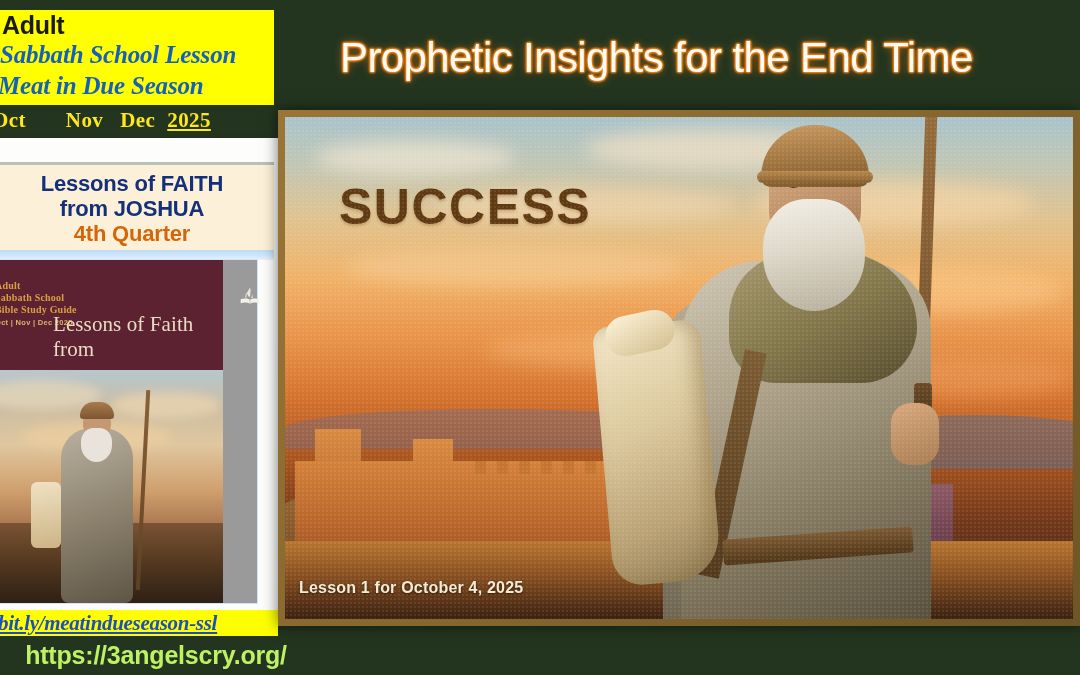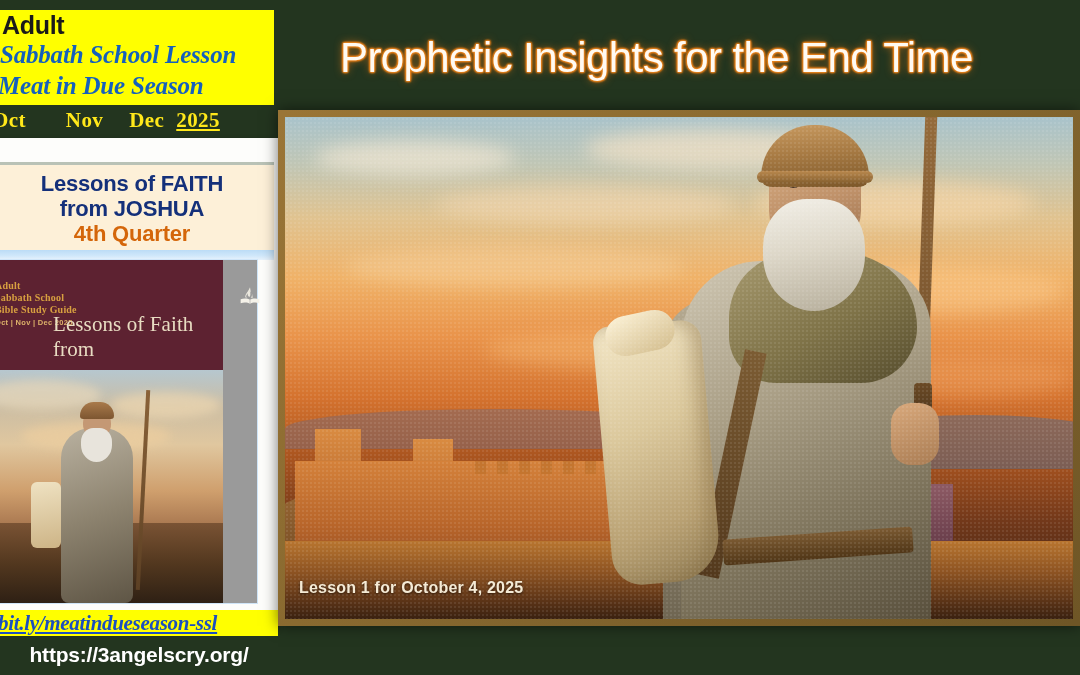--- a/index.html
+++ b/index.html
@@ -59,21 +59,21 @@
     width: 278px;
     font-family: "Liberation Serif", serif;
     font-weight: bold;
     font-size: 21px;
     color: #ffe81a;
     letter-spacing: 0.4px;
   }
   .months span { display: inline-block; }
   .m-oct { margin-left: -8px; }
   .m-nov { margin-left: 40px; }
-  .m-dec { margin-left: 26px; }
+  .m-dec { margin-left: 17px; }
   .m-yr  { margin-left: 12px; text-decoration: underline; }
 
   
   .white-card {
     position: absolute;
     left: -10px; top: 138px;
     width: 288px; height: 490px;
     background: #fdfdfb;
     box-shadow: 0 2px 5px rgba(0,0,0,0.35);
   }
@@ -248,27 +248,27 @@
     font-family: "Liberation Serif", serif;
     font-weight: bold;
     font-style: italic;
     font-size: 21px;
     color: #1b4fbf;
     text-decoration: underline;
     letter-spacing: -0.3px;
   }
   .siteurl {
     position: absolute;
-    left: 0; top: 640px;
+    left: 17px; top: 640px;
     width: 278px; height: 30px;
     display: flex; align-items: center; justify-content: center;
     font-family: "Liberation Sans", sans-serif;
     font-weight: bold;
-    font-size: 21px;
-    color: #ffffff;
+    font-size: 25px;
+    color: #bef264;
     letter-spacing: -0.2px;
   }
 
   
   #maintitle {
     position: absolute;
     left: 340px; top: 34px;
     width: 745px;
     font-family: "Liberation Sans", sans-serif;
     font-size: 42px;
@@ -666,20 +666,21 @@
         <div class="f-eye" style="left:196px;top:79px;"></div>
         <div class="f-helmet"></div>
         <div class="f-helmet-rim"></div>
         <div class="f-staff-grip"></div>
         <div class="f-hand"></div>
         <div class="f-scroll"></div>
         <div class="f-scroll-top"></div>
       </div>
 
       <div class="slide-head">
+        <span class="l2">SUCCESS</span>
       </div>
 
       <div class="slide-caption">Lesson 1 for October 4, 2025</div>
 
       <div class="grain"></div>
     </div>
   </div>
 
 </div>
 

